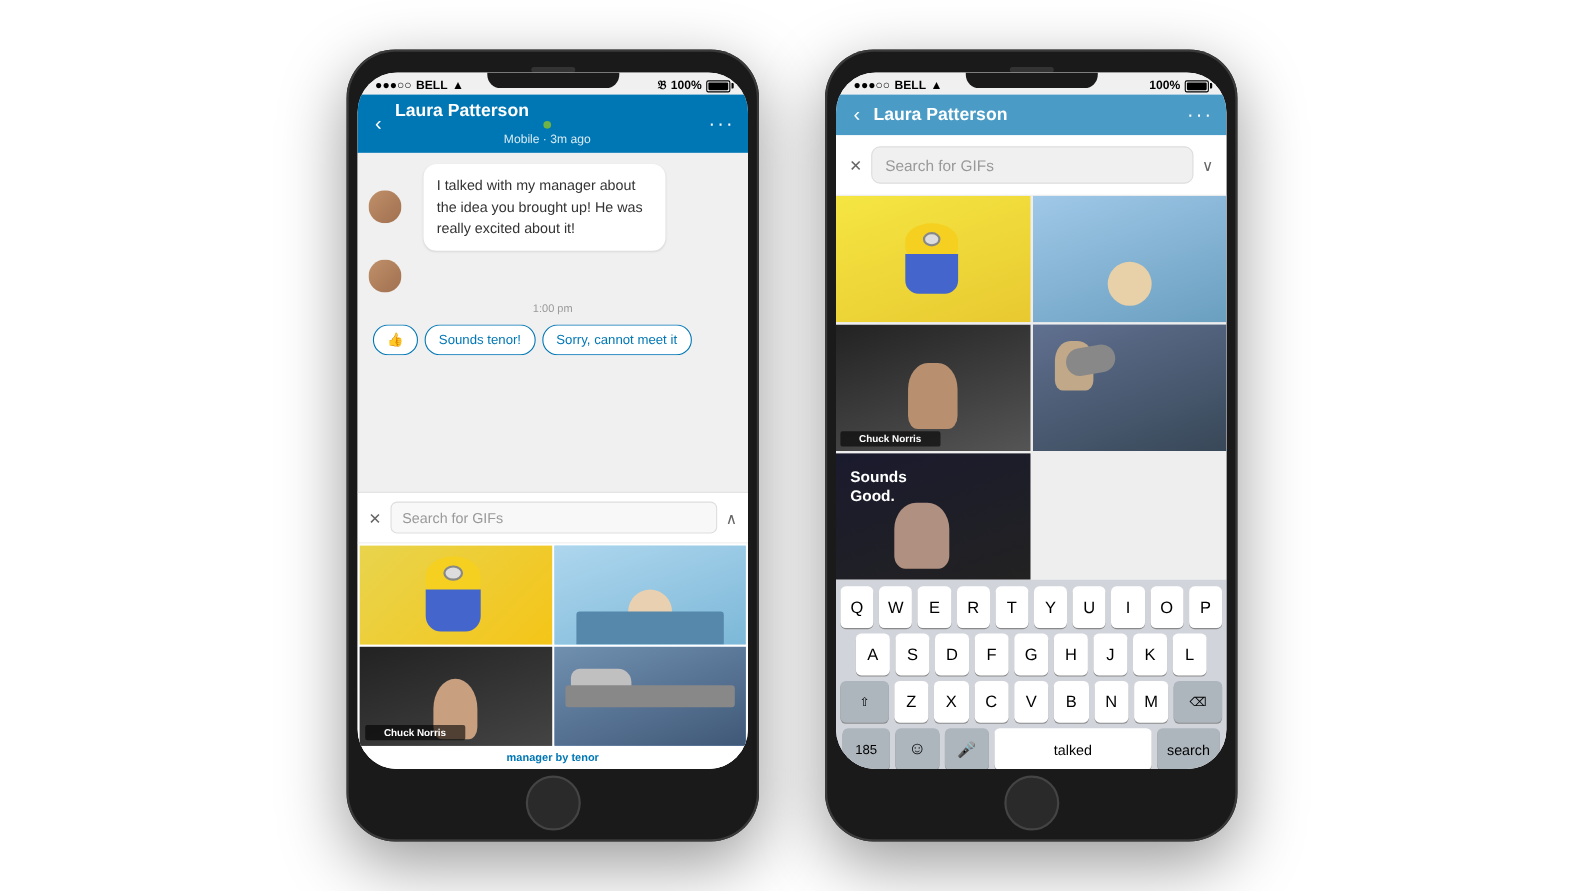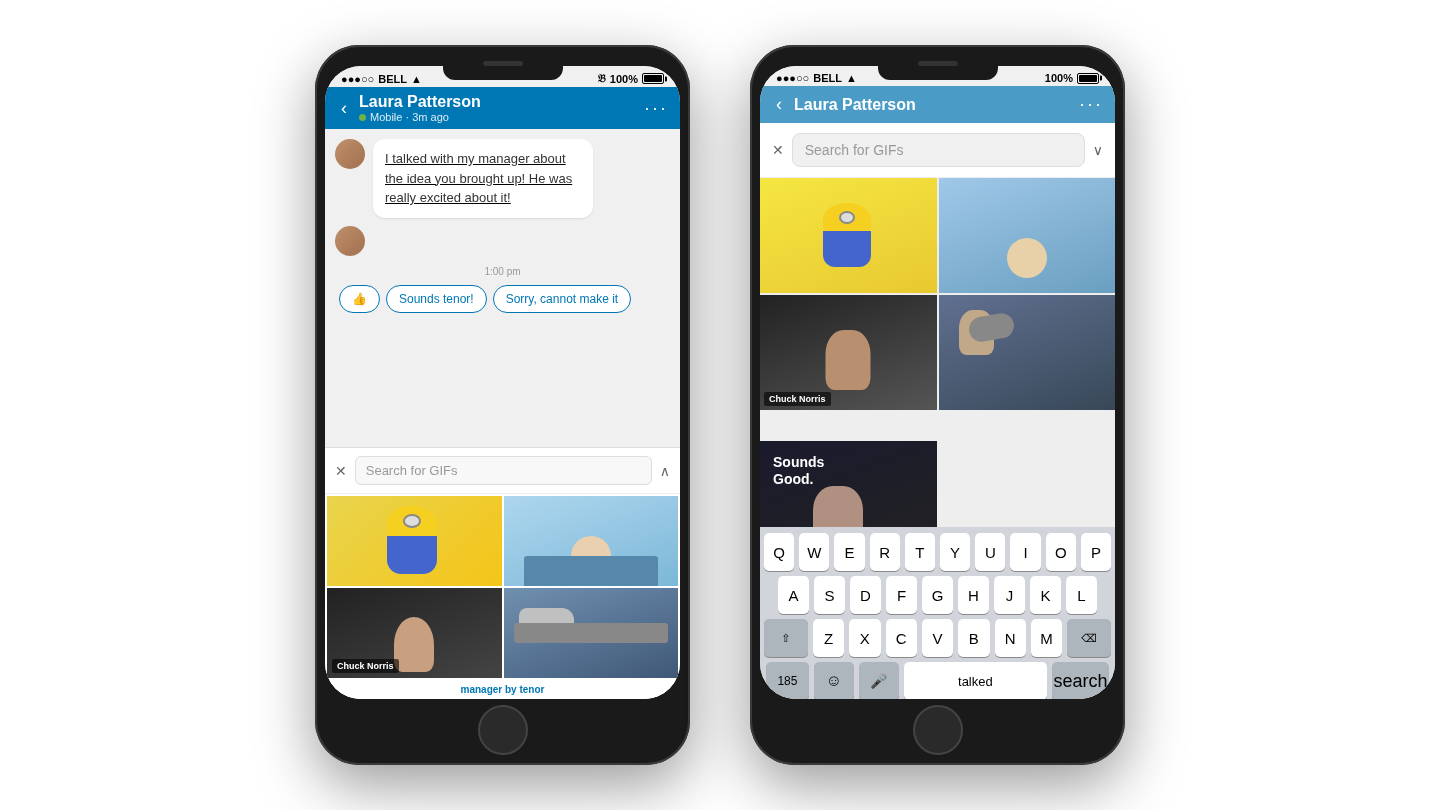--- a/index.html
+++ b/index.html
@@ -115,20 +115,21 @@
       font-size: 16px;
       font-weight: 700;
       color: #fff;
     }
     .nav-subtitle {
       font-size: 11px;
       color: rgba(255,255,255,0.85);
       display: flex;
       align-items: center;
       gap: 4px;
+      flex-direction: column;
     }
     .online-dot {
       width: 7px; height: 7px;
       border-radius: 50%;
       background: #70b244;
     }
     .nav-more {
       color: #fff;
       font-size: 18px;
       letter-spacing: 2px;
@@ -140,23 +141,22 @@
       background: #f0f0f0;
       padding: 10px 10px;
       overflow: hidden;
       display: flex;
       flex-direction: column;
       gap: 8px;
     }
 
     .msg-row {
       display: flex;
-      align-items: flex-start;
-      gap: 8px;
-      text-decoration: underline;
+      align-items: center;
+      gap: 20px;
     }
     .avatar-small {
       width: 30px; height: 30px;
       border-radius: 50%;
       background: #c0a080;
       flex-shrink: 0;
       overflow: hidden;
     }
     .avatar-img {
       width: 100%; height: 100%;
@@ -367,29 +367,29 @@
       display: flex; align-items: flex-end; justify-content: flex-start;
       padding: 4px;
     }
     .gif-bg-zach {
       background: linear-gradient(160deg, #5a7a9a 0%, #3a5a7a 100%);
       width: 100%; height: 100%;
     }
     .gif-bg-sounds {
       background: linear-gradient(160deg, #1a1a2e 0%, #222 100%);
       width: 100%; height: 100%;
-      display: flex; align-items: center; justify-content: center; margin-top: 29px;
+      display: flex; align-items: center; justify-content: center;
     }
     .gif-bg-cat {
       background: linear-gradient(160deg, #e8e0d0 0%, #d0c8b8 100%);
       width: 100%; height: 100%;
     }
     .chuck-label {
       background: rgba(0,0,0,0.6);
-      color: #fff; font-size: 9px; padding: 2px 5px;
+      color: #fff; font-size: 9px; padding: 2px 17px;
       border-radius: 2px; font-weight: 700;
     }
     .sounds-good-text {
       color: #fff;
       font-size: 14px;
       font-weight: 900;
       text-align: left;
       line-height: 1.2;
       padding: 8px;
     }
@@ -483,21 +483,21 @@
       <div class="msg-time">1:00 pm</div>
 
       <div class="quick-replies">
         <button class="qr-btn">
           <span>👍</span>
         </button>
         <button class="qr-btn">
           <span>Sounds tenor!</span>
         </button>
         <button class="qr-btn">
-          <span>Sorry, cannot make it</span>
+          <span>Sorry, cannot meet it</span>
         </button>
       </div>
     </div>
 
     <div class="gif-panel">
       <div class="gif-search-bar">
         <span class="close-btn">✕</span>
         <div class="gif-search-input">Search for GIFs</div>
         <span class="collapse-btn">∧</span>
       </div>
@@ -659,19 +659,19 @@
         <div class="kb-key">N</div>
         <div class="kb-key">M</div>
         <div class="kb-key special">⌫</div>
       </div>
 
       <div class="kb-bottom-row" style="padding:0 2px;">
         <div class="kb-key num-key" style="font-size:12px;">185</div>
         <div class="kb-key special" style="font-size:16px;">☺</div>
         <div class="kb-key special" style="font-size:14px;">🎤</div>
         <div class="kb-key space-key">talked</div>
-        <div class="kb-key search-key" style="background:#adb5bd;font-size:18px;font-weight:500;max-width:60px;flex:2;">search</div>
+        <div class="kb-key search-key" style="background:#adb5bd;font-size:13px;font-weight:500;max-width:60px;flex:2;">search</div>
       </div>
     </div>
 
   </div>
   <div class="phone-bottom-button"></div>
 </div>
 
 </body></html>

